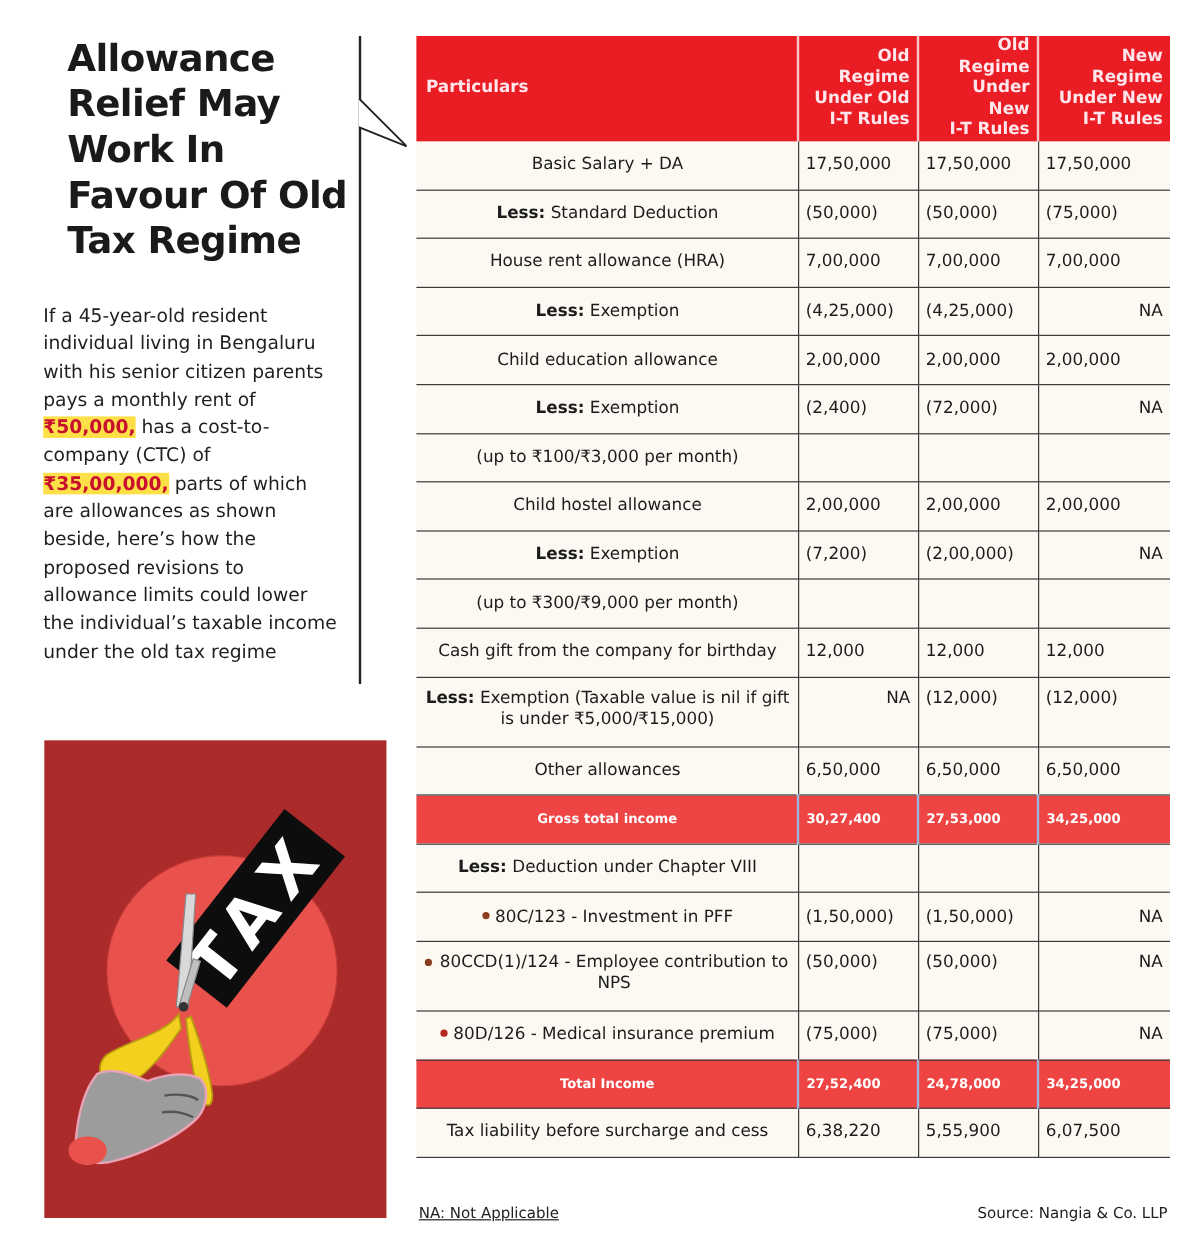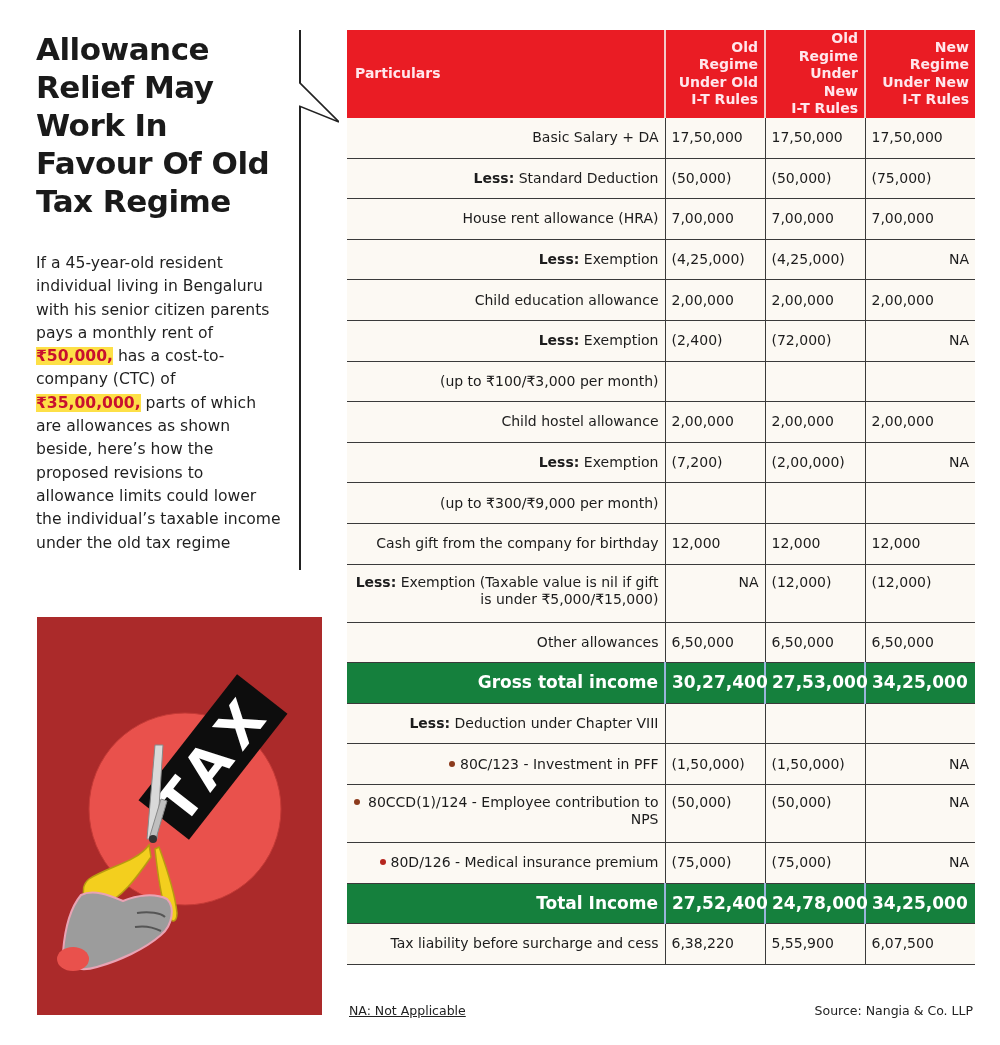--- a/index.html
+++ b/index.html
@@ -8,21 +8,21 @@
 
     .left-col { position: absolute; left: 36px; top: 30px; width: 250px; }
     .headline {
       font-family: "DejaVu Sans", sans-serif;
       font-weight: bold;
       font-size: 31px;
       line-height: 38px;
       letter-spacing: -0.5px;
       color: #1a1a1a;
     }
-    .headline div { white-space: nowrap; }
+    .headline div { white-space: nowrap; margin-left: 20px; }
 
     .intro {
       position: absolute; left: 36px; top: 252px; width: 245px;
       font-size: 15.6px; line-height: 23.3px; color: #1f1f1f;
     }
     .hl { color: #c8102e; font-weight: bold; background: #fde047; }
 
     .divider-line { position: absolute; left: 299px; top: 30px; width: 2px; height: 540px; background: #222; }
     .pointer {
       position: absolute; left: 299px; top: 82px; width: 40px; height: 50px;
@@ -42,27 +42,27 @@
     }
     th.first { text-align: left; padding-left: 8px; }
     th.num { text-align: right; }
     th:last-child { border-right: none; }
     td {
       background: #fcf9f3; font-size: 14px; line-height: 17px;
       padding: 0 6px; height: 40.6px; border-bottom: 1.5px solid #3a3a3a;
       border-right: 1.5px solid #3a3a3a; vertical-align: middle;
     }
     td:last-child { border-right: none; }
-    td.label { text-align: right; padding-left: 7px; }
+    td.label { text-align: center; padding-left: 7px; }
     td.num { }
     td.na { text-align: right; }
     tr.tall td { height: 58px; vertical-align: top; padding-top: 9px; }
     tr.tall td.label { padding-top: 9px; }
     tr.total td {
-      background: #15803d; color: #ffffff; font-weight: bold; font-size: 17px;
+      background: #ef4444; color: #ffffff; font-weight: bold; font-size: 11px;
       border-right: 2px solid #9bb4dc; border-bottom: 1.5px solid #3a3a3a;
     }
     tr.total td:last-child { border-right: none; }
     .less { font-weight: bold; }
     .bullet {
       display: inline-block; width: 6px; height: 6px; border-radius: 50%;
       background: #8c3b1c; margin-right: 5px; vertical-align: middle; position: relative; top: -1px;
     }
     .bullet-wrap { display: flex; align-items: flex-start; }
     .bullet-wrap .bullet { margin-top: 6px; flex: 0 0 6px; }

